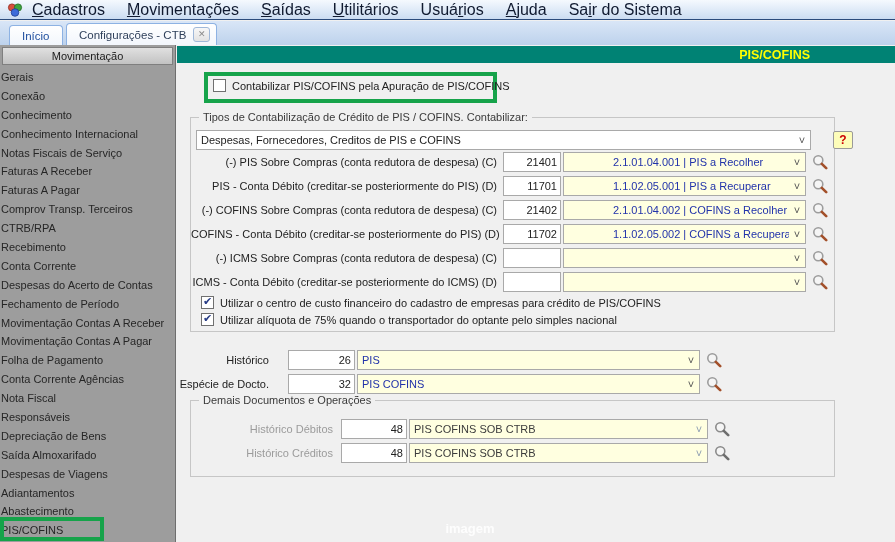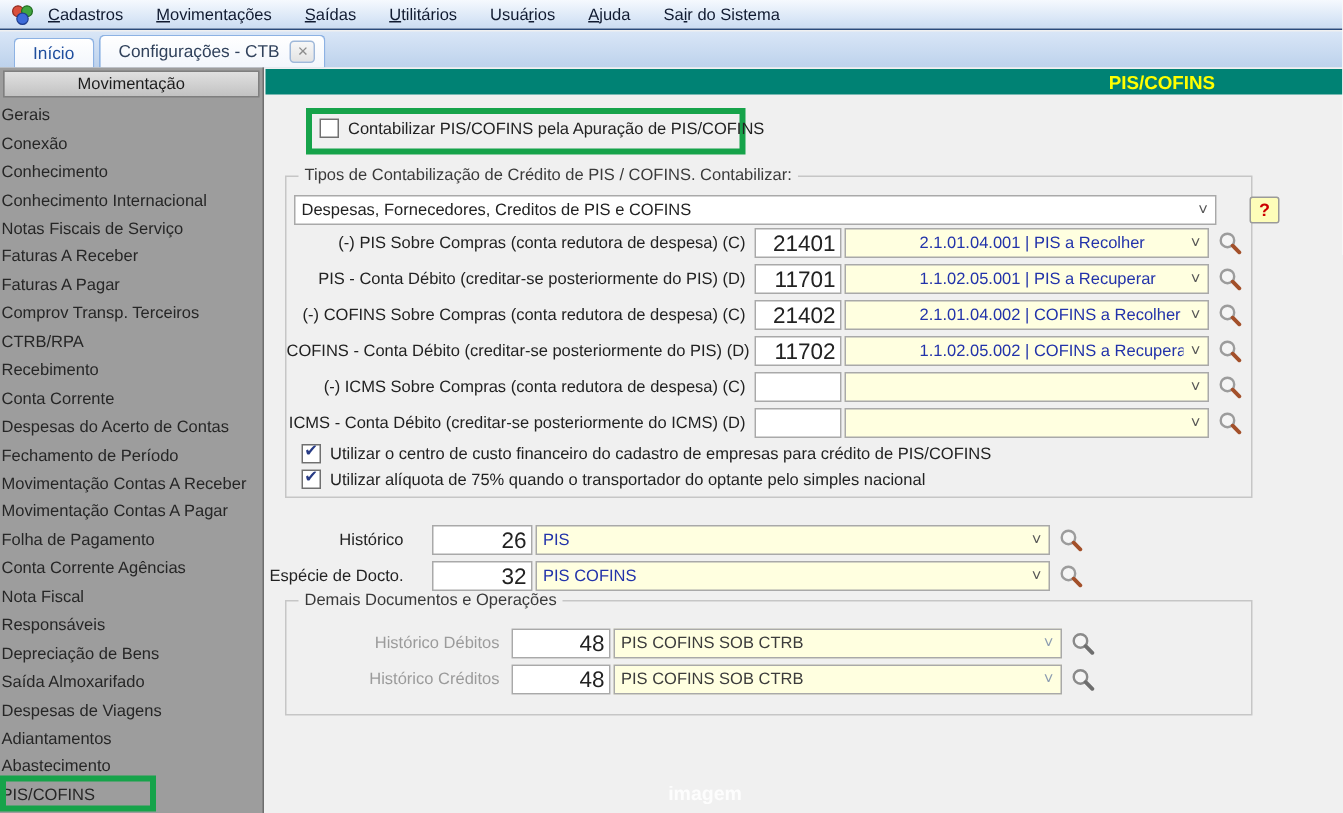--- a/index.html
+++ b/index.html
@@ -6,21 +6,21 @@
   html,body { background:#fff; }
   body { font-family:"Liberation Sans", sans-serif; }
   #screen { position:relative; width:895px; height:542px; background:#F0F0F0; overflow:hidden; font-size:11px; color:#222; }
 
   
   .menubar { position:absolute; left:0; top:0; width:895px; height:20px;
     background:linear-gradient(#F5F9FE,#DCE8F7 60%,#CBDCF1); border-bottom:1px solid #2B4B7C;
     display:flex; align-items:center; gap:0; padding-left:6px; }
   .appicon { width:18px; height:16px; display:inline-flex; align-items:center; justify-content:center; margin-right:8px; }
   .menu-items { display:flex; align-items:center; gap:22px; }
-  .menu-item { font-size:11px; color:#101A30; cursor:default; white-space:nowrap; }
+  .menu-item { font-size:16px; color:#101A30; cursor:default; white-space:nowrap; }
   .menu-item u { text-decoration:underline; }
 
   
   .tabbar { position:absolute; left:0; top:21px; width:895px; height:24px;
     background:linear-gradient(#D9E6F7,#BDD2EC); }
   .tab { position:absolute; bottom:0; height:20px; background:linear-gradient(#FFFFFF,#F2F6FC);
     border:1px solid #8DB2E3; border-bottom:none; border-radius:4px 4px 0 0;
     display:flex; align-items:center; padding:0 12px; font-size:11.5px; color:#24456F; cursor:default; }
   .tab-inicio { left:9px; color:#1F4E9E; }
   .tab-config { left:66px; height:22px; padding-right:6px; gap:7px; color:#31425C; }
@@ -68,21 +68,21 @@
 
   .big-combo { width:615px; }
   .help-btn { width:20px; height:18px; background:#FDFDB9; border:1px solid #9A9A9A;
     border-radius:2px; color:#CC0000; font-weight:bold; font-size:12px;
     display:inline-flex; align-items:center; justify-content:center; cursor:default; }
 
   .acc-rows { position:absolute; left:0; top:33px; width:645px; }
   .acc-row { display:flex; align-items:center; height:22px; margin-bottom:2px; }
   .acc-label { width:312px; text-align:right; padding-right:6px; color:#222; white-space:nowrap; }
   .code-input { width:58px; height:20px; border:1px solid #A9A9A9; background:#fff;
-    text-align:right; padding-right:3px; font-family:"Liberation Sans",sans-serif; font-size:15px; color:#222; }
+    text-align:right; padding-right:3px; font-family:"Liberation Sans",sans-serif; font-size:11px; color:#222; }
   .acc-combo { width:243px; margin-left:2px;padding-left:45px; }
   .mag { width:22px; display:inline-flex; justify-content:center; margin-left:3px; }
 
   .grp-checks { position:absolute; left:10px; top:176px; }
   .chk-row { display:flex; align-items:center; gap:6px; height:17px; }
 
   .field-row { position:absolute; display:flex; align-items:center; height:22px; }
   .fr-label { width:92px; text-align:right; color:#222; white-space:nowrap; }
   .row-historico { left:0; top:304px; }
   .row-especie  { left:0; top:328px; }

